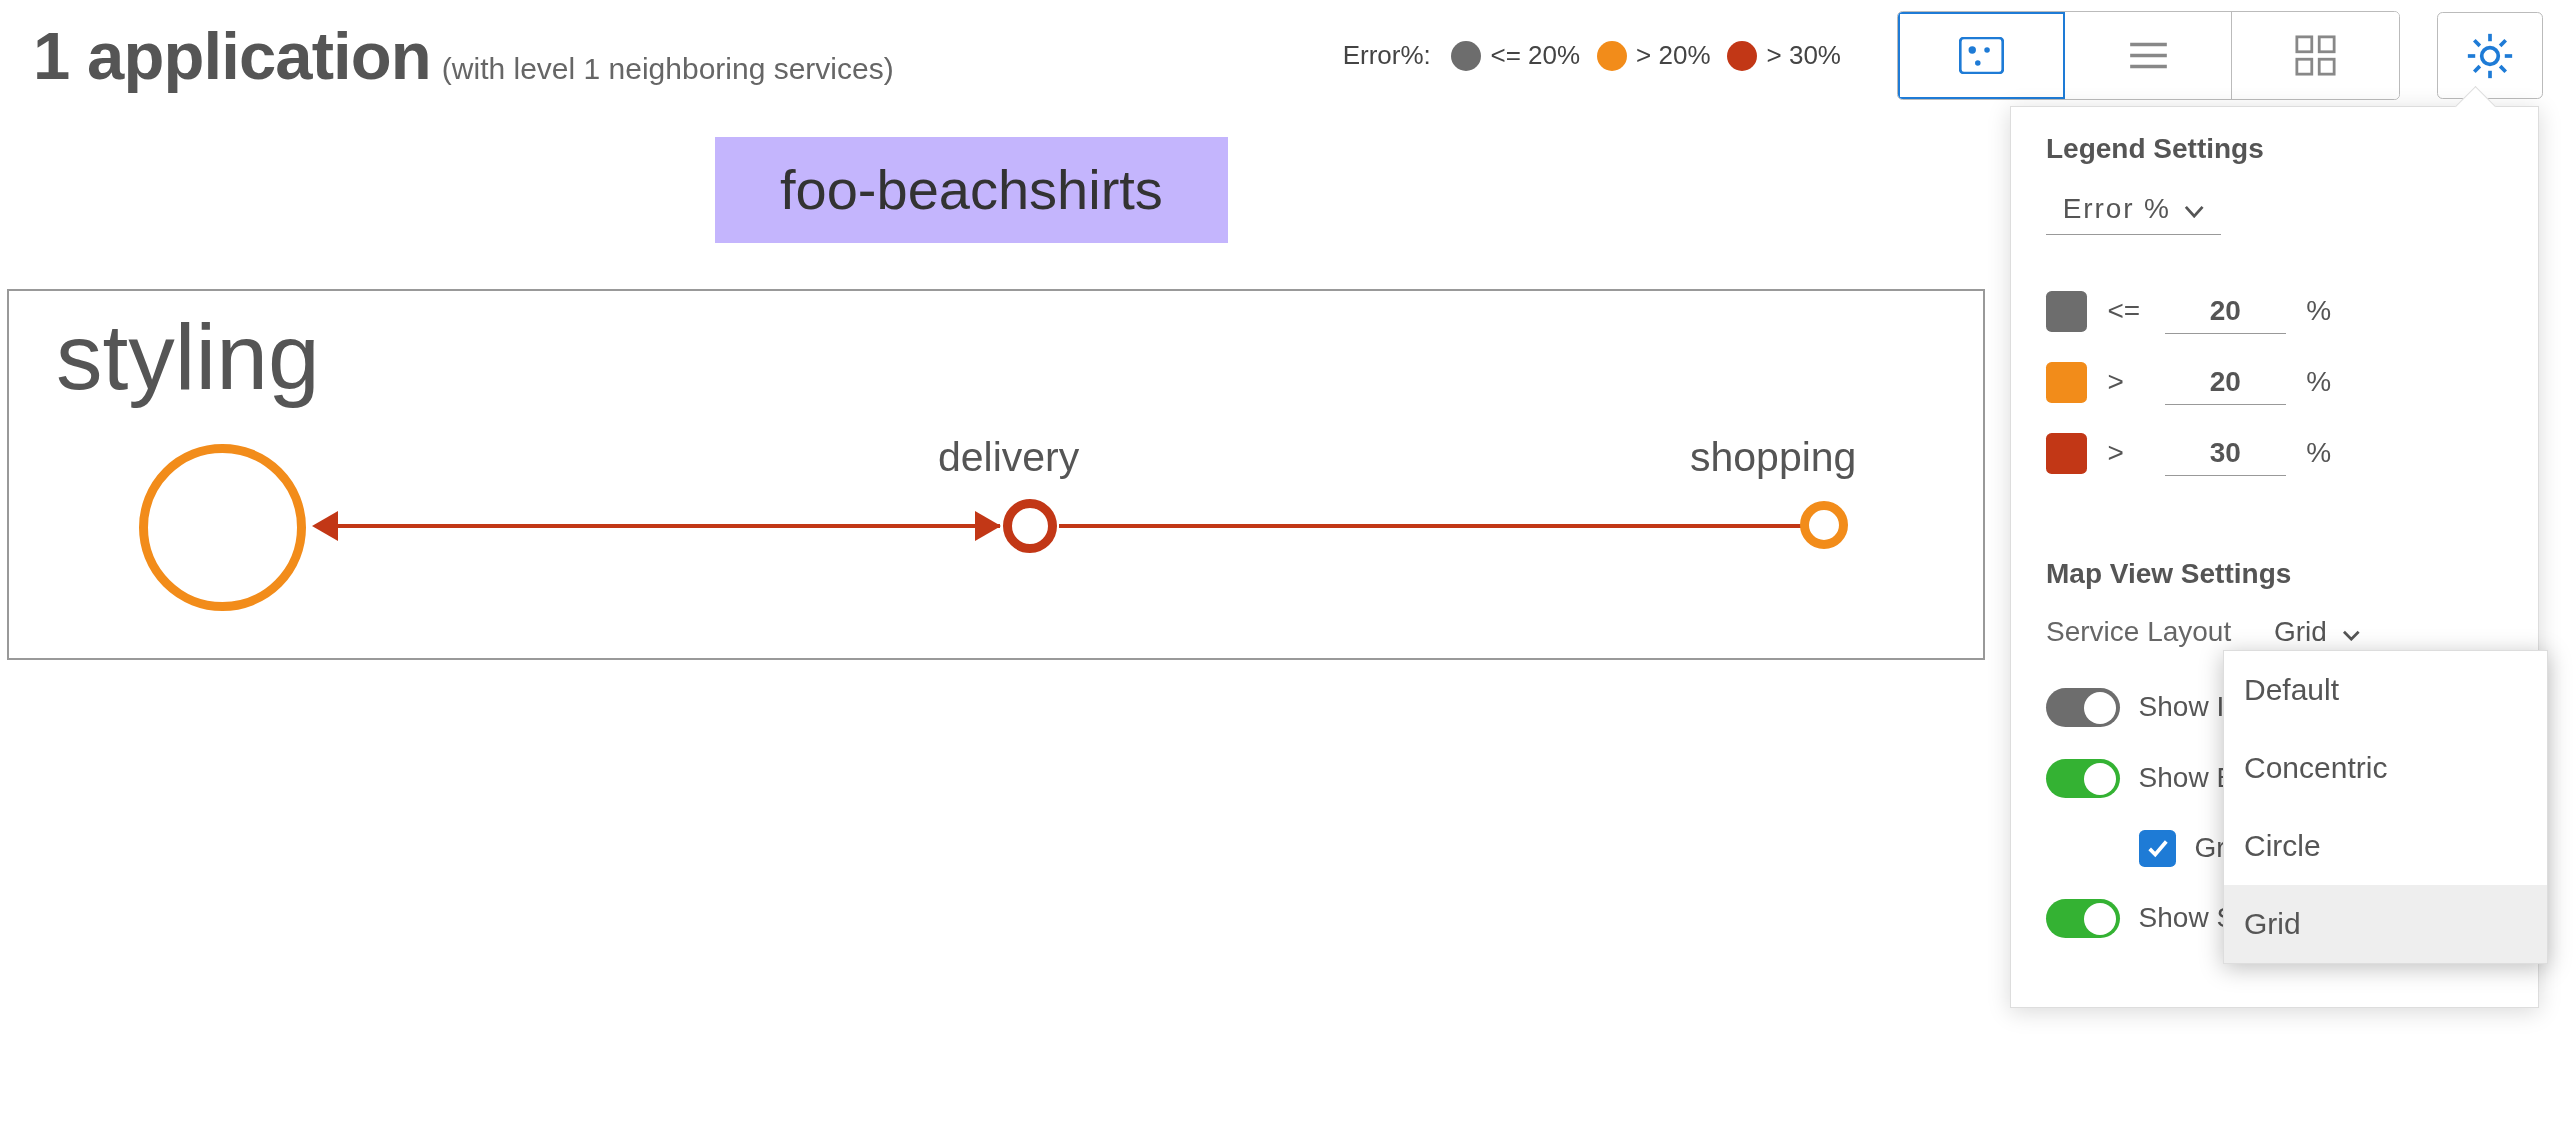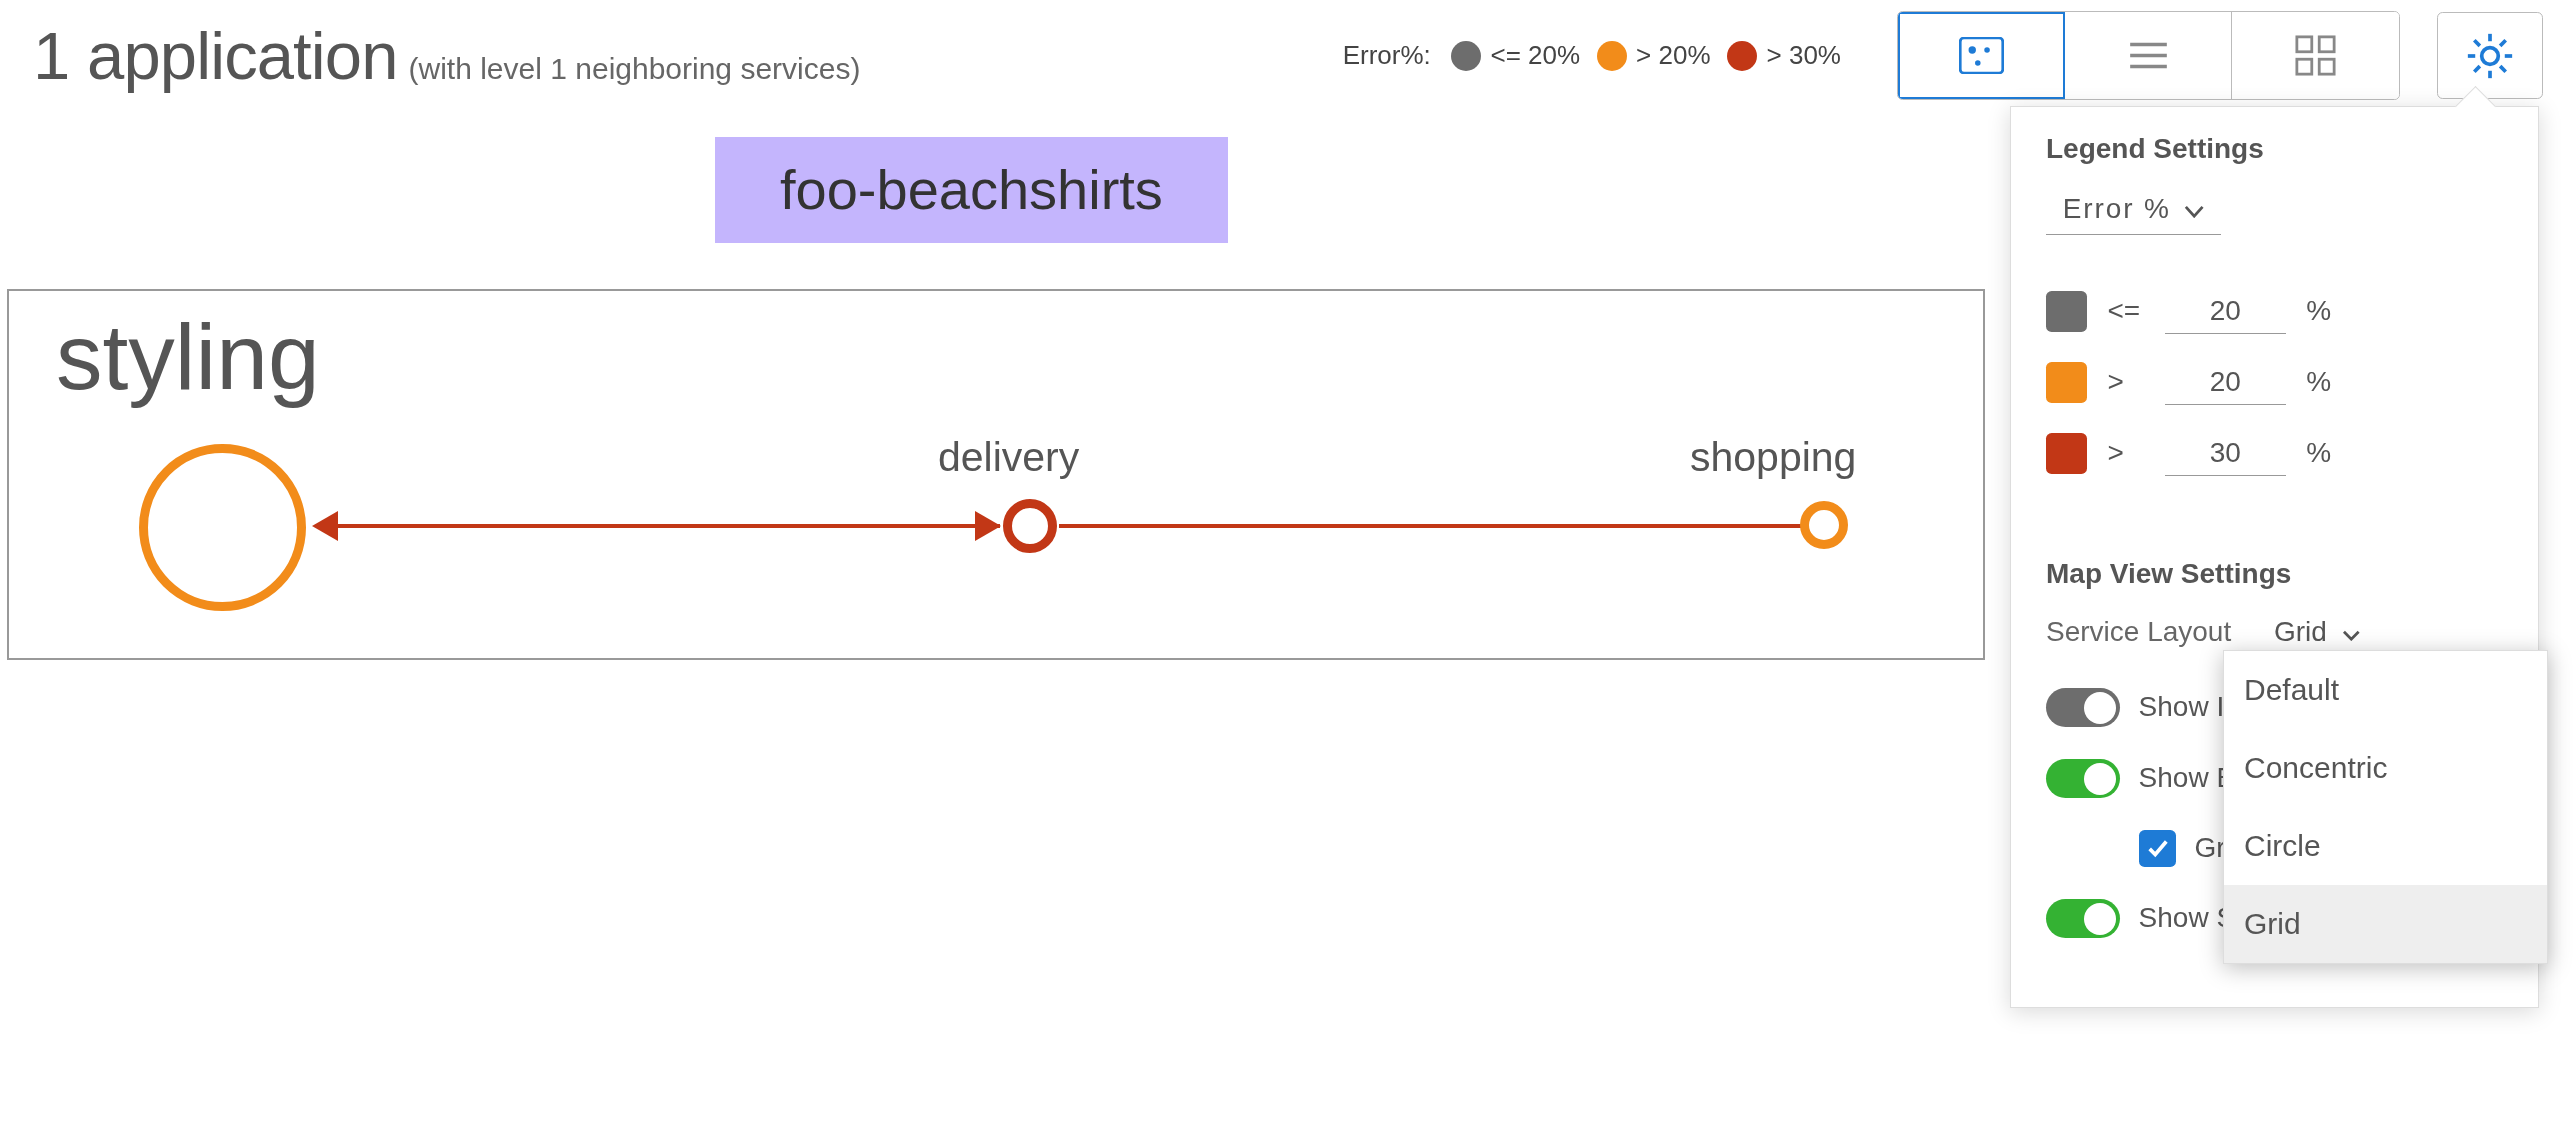--- a/index.html
+++ b/index.html
@@ -22,21 +22,21 @@
     height: 100px;
   }
   .title-block {
     display: flex;
     align-items: baseline;
     gap: 11px;
     flex: 1;
   }
   .title {
     font-size: 67px;
-    font-weight: 400;
+    font-weight: 700;
     color: #555;
     letter-spacing: -0.9px;
   }
   .subtitle {
     font-size: 30px;
     color: #666;
   }
 
   .legend-inline {
     display: flex;
@@ -171,21 +171,21 @@
   .level-row {
     display: flex; align-items: center; gap: 20.4px;
     margin: 26px 0;
   }
   .swatch { width: 41px; height: 41px; border-radius: 5.6px; }
   .op { font-size: 28px; width: 37px; }
   .valbox {
     width: 121px; height: 45px;
     border: none; border-bottom: 1.9px solid #999;
     font-size: 28px; text-align: center;
-    background: transparent; color: #555;
+    background: transparent; color: #555; font-weight: bold;
   }
   .pct { font-size: 28px; }
 
   .section-gap { height: 56px; }
 
   .inline-label { font-size: 28px; color: #666; }
   .layout-dd {
     display: inline-flex; align-items: center;
     border-bottom: 1.9px solid #999;
     padding: 3.7px 13px 7.4px 13px;

